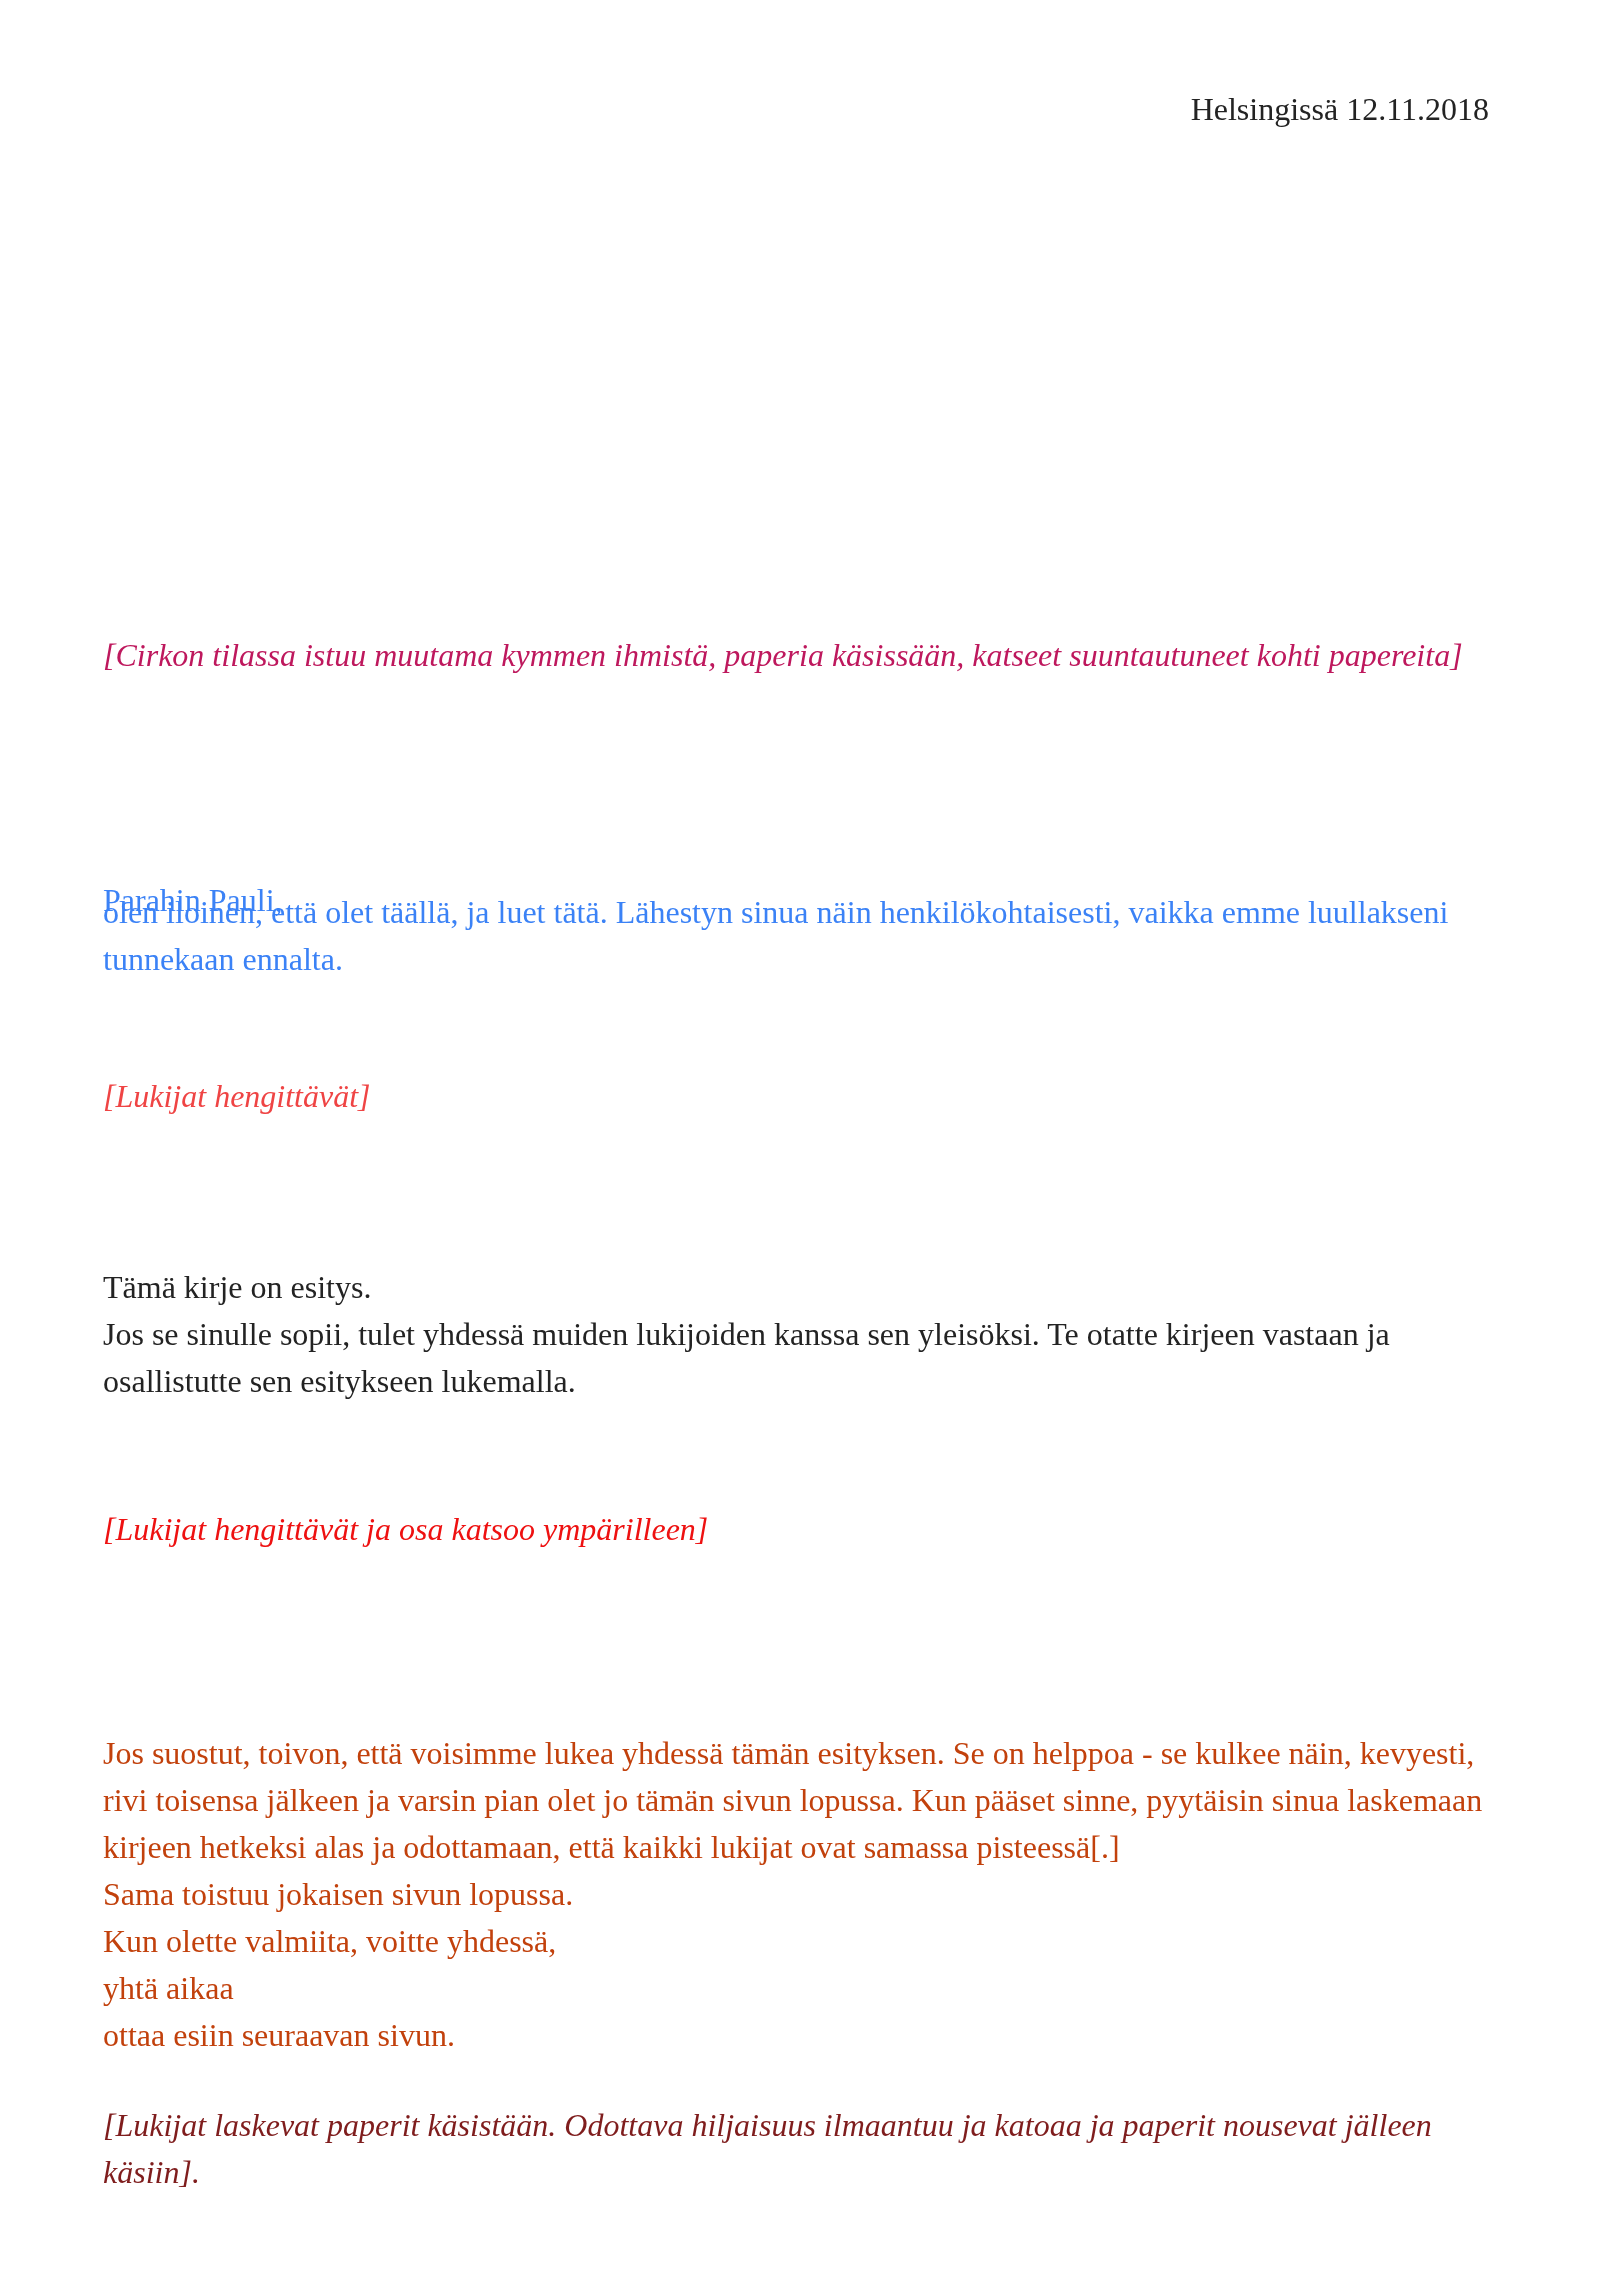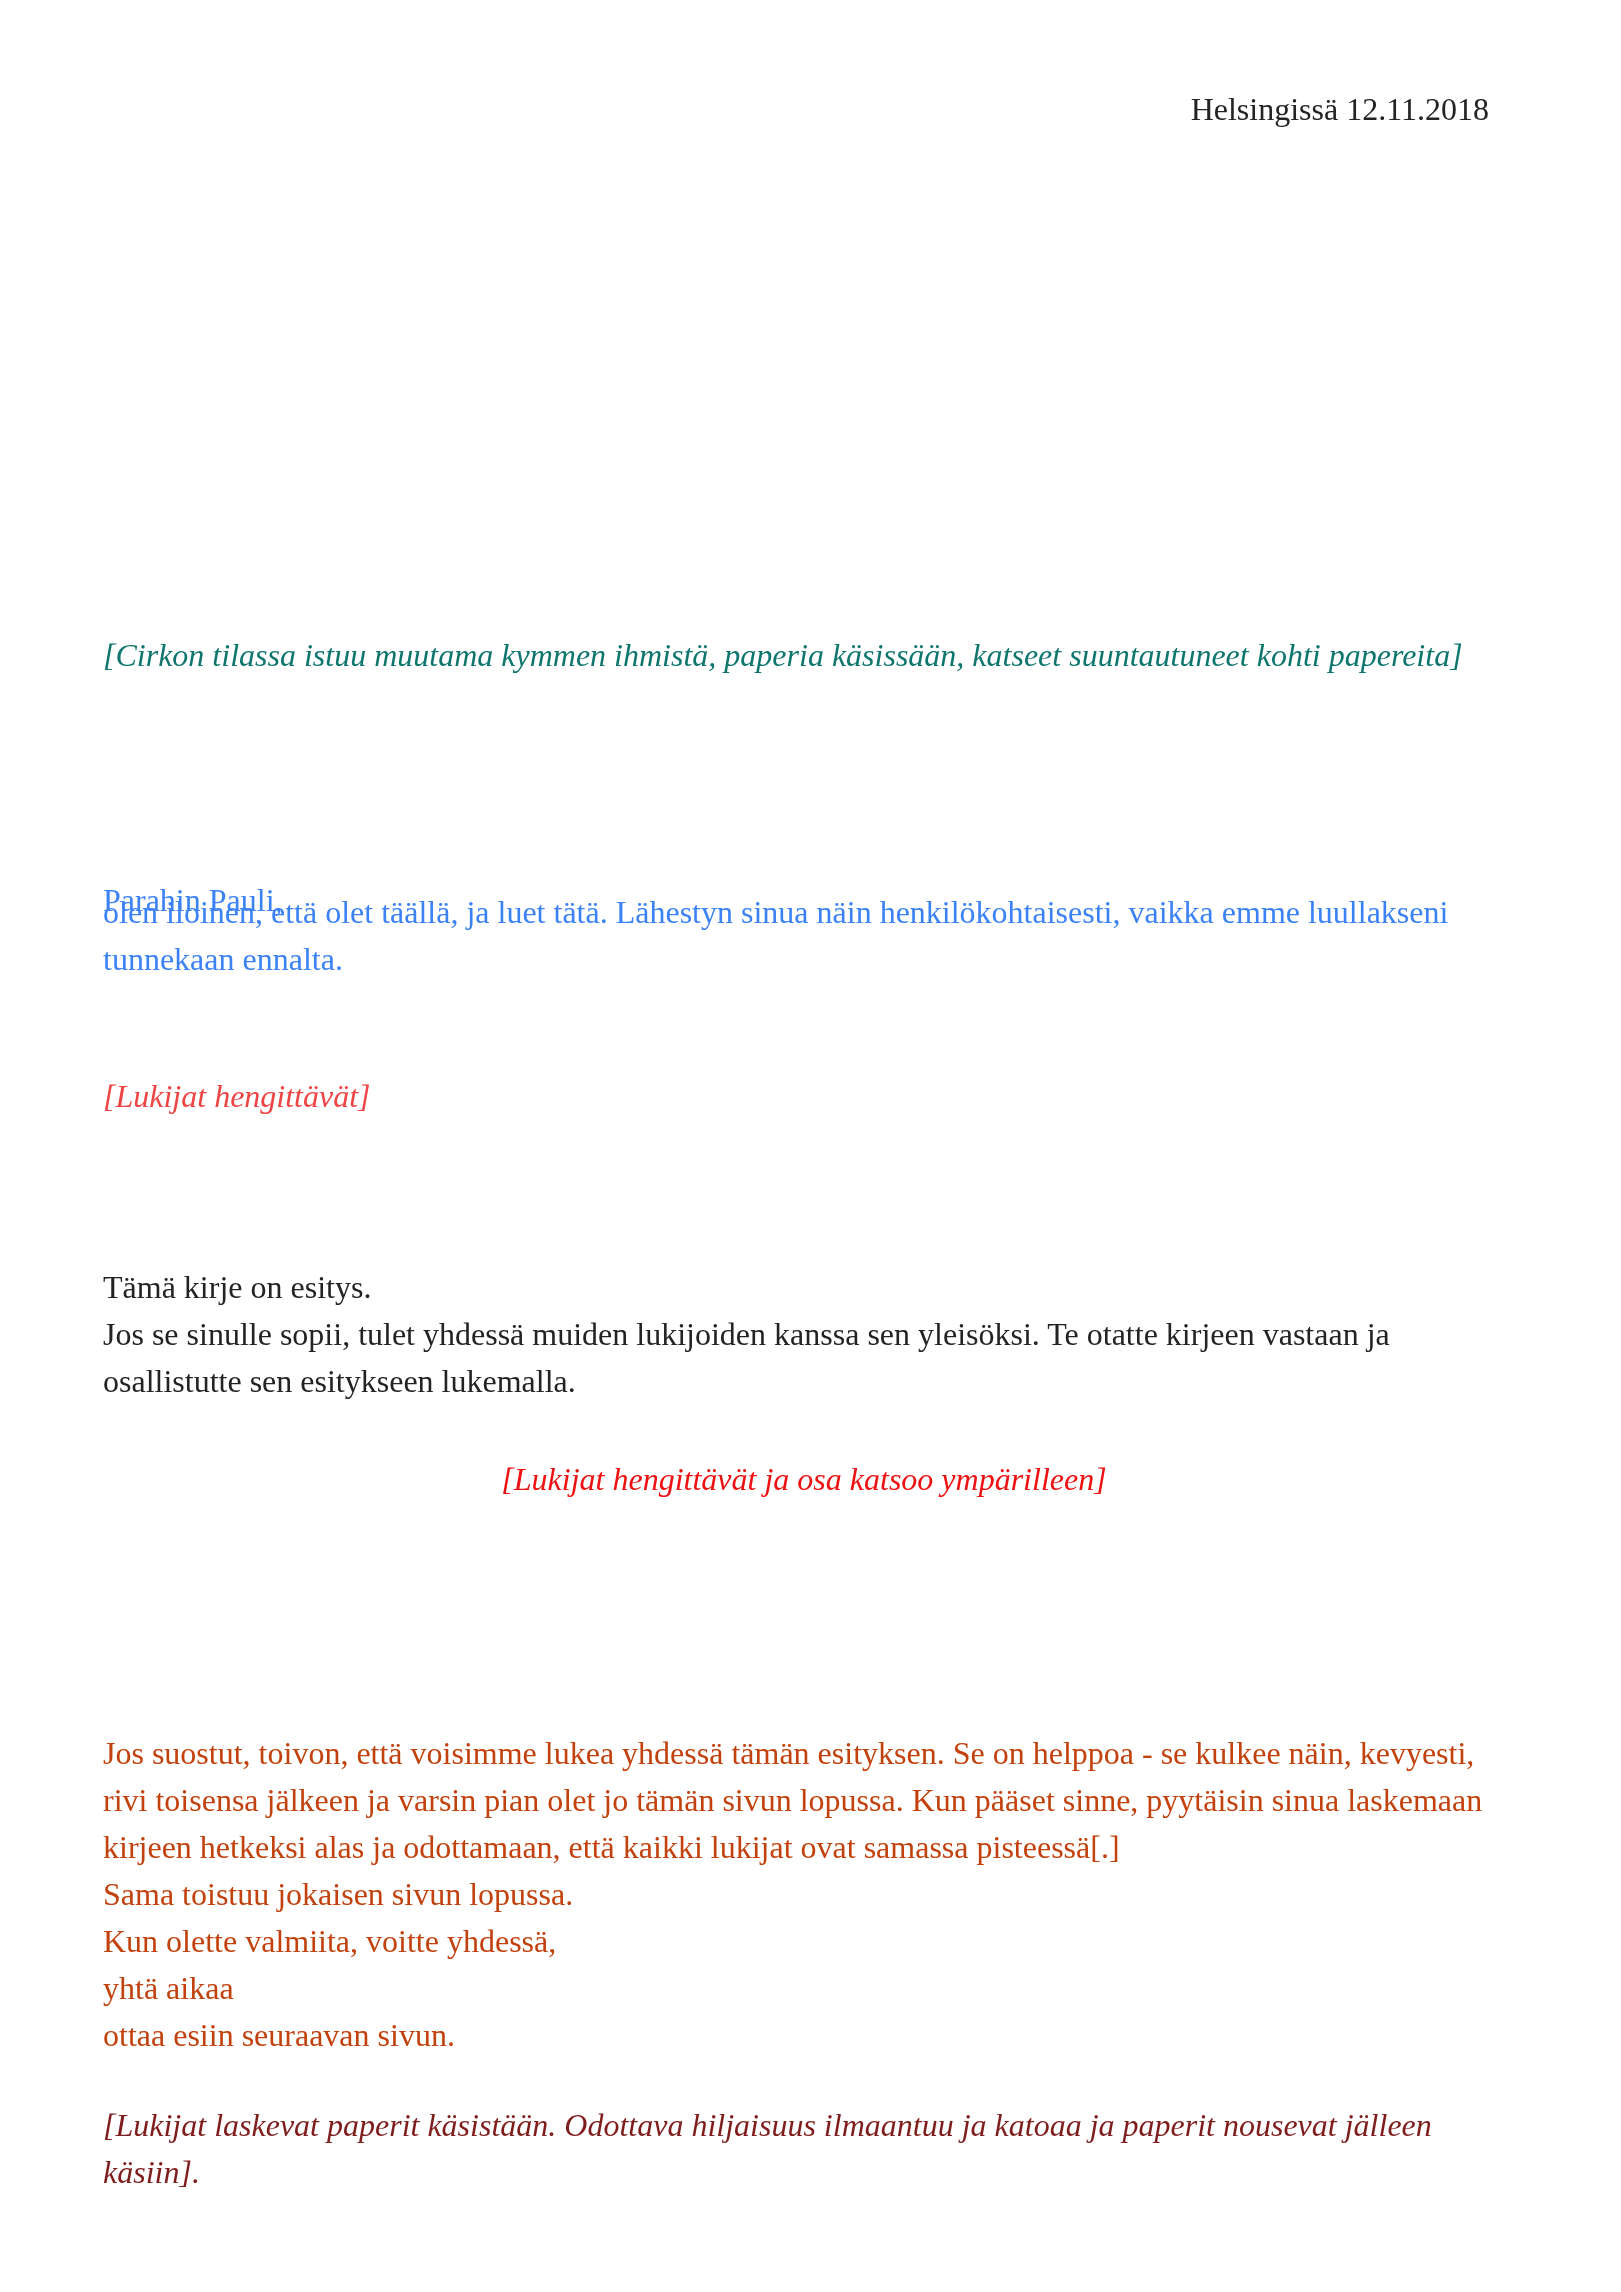--- a/index.html
+++ b/index.html
@@ -35,32 +35,32 @@
     font-style: italic;
   }
 </style>
 </head>
 <body>
 
 <div class="page" style="background: rgb(255, 255, 255);">
 
   <div class="block dateline" style="top: 86px; color: rgb(35, 35, 35);">Helsingissä 12.11.2018</div>
 
-  <div class="block stage" style="top: 632px; color: #0f766e;">[Cirkon tilassa istuu muutama kymmen ihmistä, paperia käsissään, katseet suuntautuneet kohti papereita]</div>
+  <div class="block stage" style="top: 632px; color: #be185d;">[Cirkon tilassa istuu muutama kymmen ihmistä, paperia käsissään, katseet suuntautuneet kohti papereita]</div>
 
   <div class="block" style="top: 877px; color: #3b82f6;">Parahin Pauli,</div>
 
   <div class="block" style="top: 889px; color: #3b82f6;">olen iloinen, että olet täällä, ja luet tätä. Lähestyn sinua näin henkilökohtaisesti, vaikka emme luullakseni tunnekaan ennalta.</div>
 
   <div class="block stage" style="top: 1073px; color: #ef4444;">[Lukijat hengittävät]</div>
 
   <div class="block" style="top: 1264px; color: rgb(35, 35, 35);">Tämä kirje on esitys.
 Jos se sinulle sopii, tulet yhdessä muiden lukijoiden kanssa sen yleisöksi. Te otatte kirjeen vastaan ja osallistutte sen esitykseen lukemalla.</div>
 
-  <div class="block stage" style="top: 1456px; color: rgb(238, 17, 17); text-align: center;">[Lukijat hengittävät ja osa katsoo ympärilleen]</div>
+  <div class="block stage" style="top: 1506px; color: rgb(238, 17, 17);">[Lukijat hengittävät ja osa katsoo ympärilleen]</div>
 
   <div class="block" style="top: 1707px; color: #c2410c; margin-top: 23px;">Jos suostut, toivon, että voisimme lukea yhdessä tämän esityksen. Se on helppoa - se kulkee näin, kevyesti, rivi toisensa jälkeen ja varsin pian olet jo tämän sivun lopussa. Kun pääset sinne, pyytäisin sinua laskemaan kirjeen hetkeksi alas ja odottamaan, että kaikki lukijat ovat samassa pisteessä[.]
 Sama toistuu jokaisen sivun lopussa.
 Kun olette valmiita, voitte yhdessä,
 yhtä aikaa
 ottaa esiin seuraavan sivun.</div>
 
   <div class="block stage" style="top: 2102px; color: #7f1d1d;">[Lukijat laskevat paperit käsistään. Odottava hiljaisuus ilmaantuu ja katoaa ja paperit nousevat jälleen käsiin].</div>
 
 </div>

